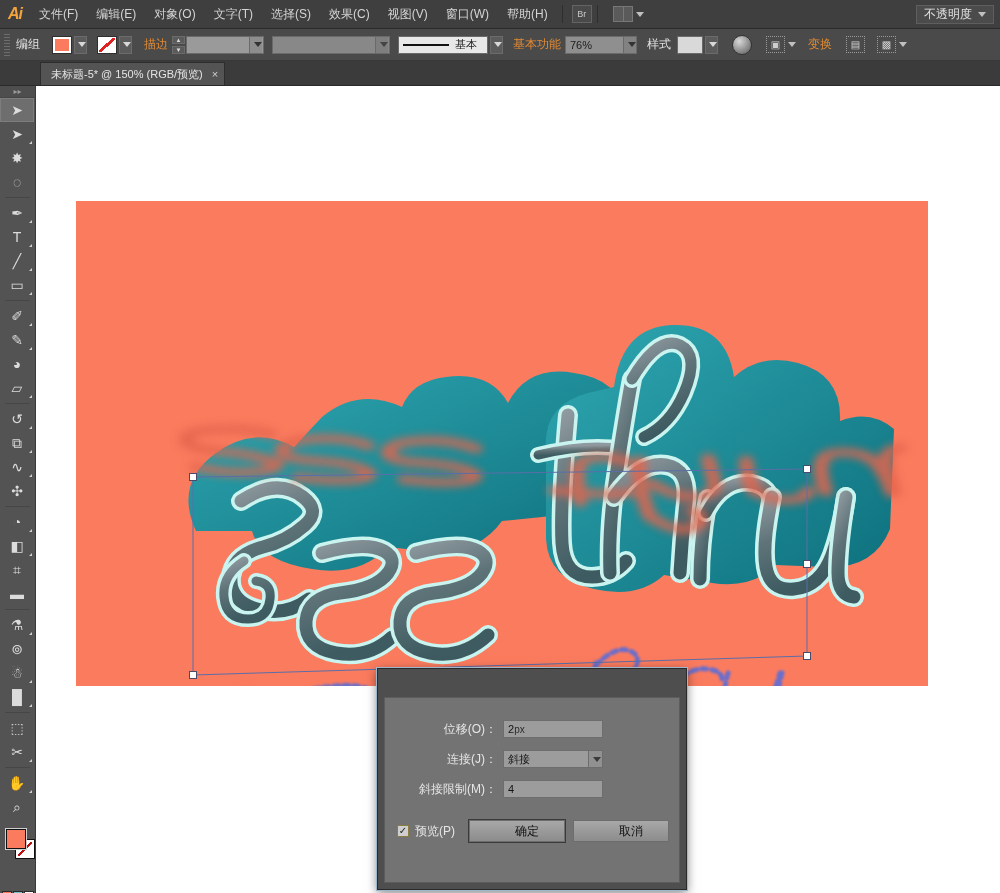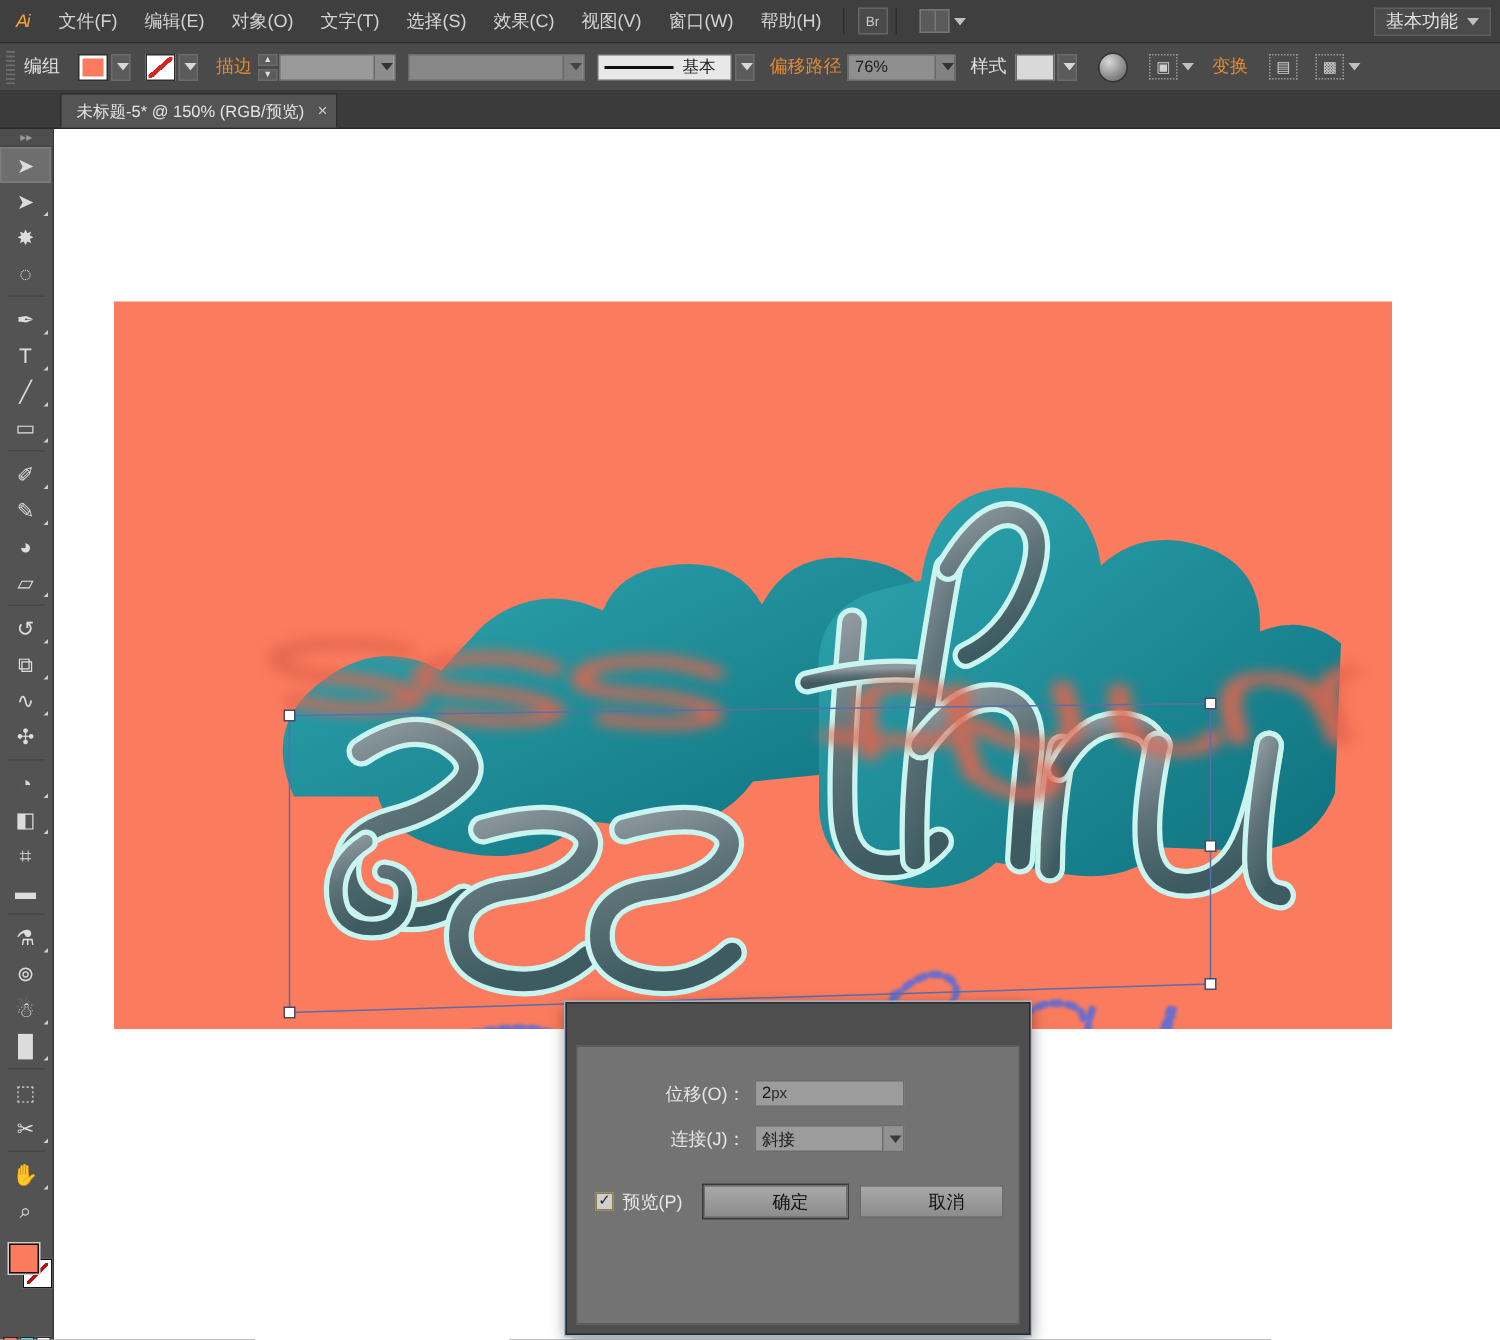--- a/index.html
+++ b/index.html
@@ -14,21 +14,21 @@
 
   
   #menubar {
     position:absolute; left:0; top:0; width:1000px; height:29px;
     background:#3f3f3f;
     border-bottom:1px solid #2b2b2b;
     display:flex; align-items:center;
   }
   .ai-logo {
     width:30px; height:29px; display:flex; align-items:center; justify-content:center;
-    color:#f5a33c; font-weight:normal; font-size:12px; font-style:italic;
+    color:#f5a33c; font-weight:bold; font-size:16px; font-style:italic;
     letter-spacing:-1px;
   }
   .menu-item {
     padding:0 9px; height:29px; line-height:29px; color:#d4d4d4; font-size:12px;
     white-space:nowrap; cursor:default;
   }
   .mb-sep { width:1px; height:18px; background:#2e2e2e; margin:0 5px; }
   .mb-icon-btn {
     width:20px; height:18px; background:#4a4a4a; border:1px solid #646464;
     display:flex; align-items:center; justify-content:center; margin-left:4px;
@@ -200,21 +200,21 @@
   <div class="mb-sep"></div>
   <div class="mb-icon-btn">
       <span class="gl">Br</span>
     </div>
   <div class="mb-sep"></div>
   <div class="arrangedrop">
     <div class="box"></div>
       <div class="caret"></div>
   </div>
   <div id="workspace-btn">
-    <span>基本功能</span>
+    <span>不透明度</span>
     <div class="caret" id="workspace-caret"></div>
   </div>
 </div>
 
 <div id="controlbar">
   <div class="grip"></div>
   <div class="cb-label">编组</div>
 
   <div class="swatch-wrap">
     <div class="swatch">
@@ -251,21 +251,21 @@
   </div>
   <div style="width:8px"></div>
   <div class="stroke-profile" style="width:90px">
     <div class="line"></div>
     <span>基本</span>
   </div>
   <div class="mini-caret">
       <div class="caret"></div>
     </div>
   <div style="width:10px"></div>
-  <div class="orange-lbl">偏移路径</div>
+  <div class="orange-lbl">基本功能</div>
   <div class="opacity-box">
     <span>76%</span>
     <div class="dd">
         <div class="caret"></div>
       </div>
   </div>
   <div style="width:10px"></div>
   <div class="cb-label" style="margin-right:6px">样式</div>
   <div class="style-box"></div>
   <div class="mini-caret">
@@ -494,20 +494,26 @@
     <div class="dlg-row">
       <div class="dlg-lbl">连接(J)：</div>
       <div class="dlg-select">
         <span>斜接</span>
         <div class="dd">
             <div class="caret"></div>
           </div>
       </div>
     </div>
 
+    <div class="dlg-row">
+      <div class="dlg-lbl">斜接限制(M)：</div>
+      <div class="dlg-input">
+        <span>4</span>
+      </div>
+    </div>
 
     <div id="dlg-footer">
       <div id="chk-preview">
         <span>✓</span>
       </div>
       <div id="chk-label">预览(P)</div>
       <div style="width:14px"></div>
       <div class="dlg-btn primary">确定</div>
       <div style="width:8px"></div>
       <div class="dlg-btn">取消</div>

